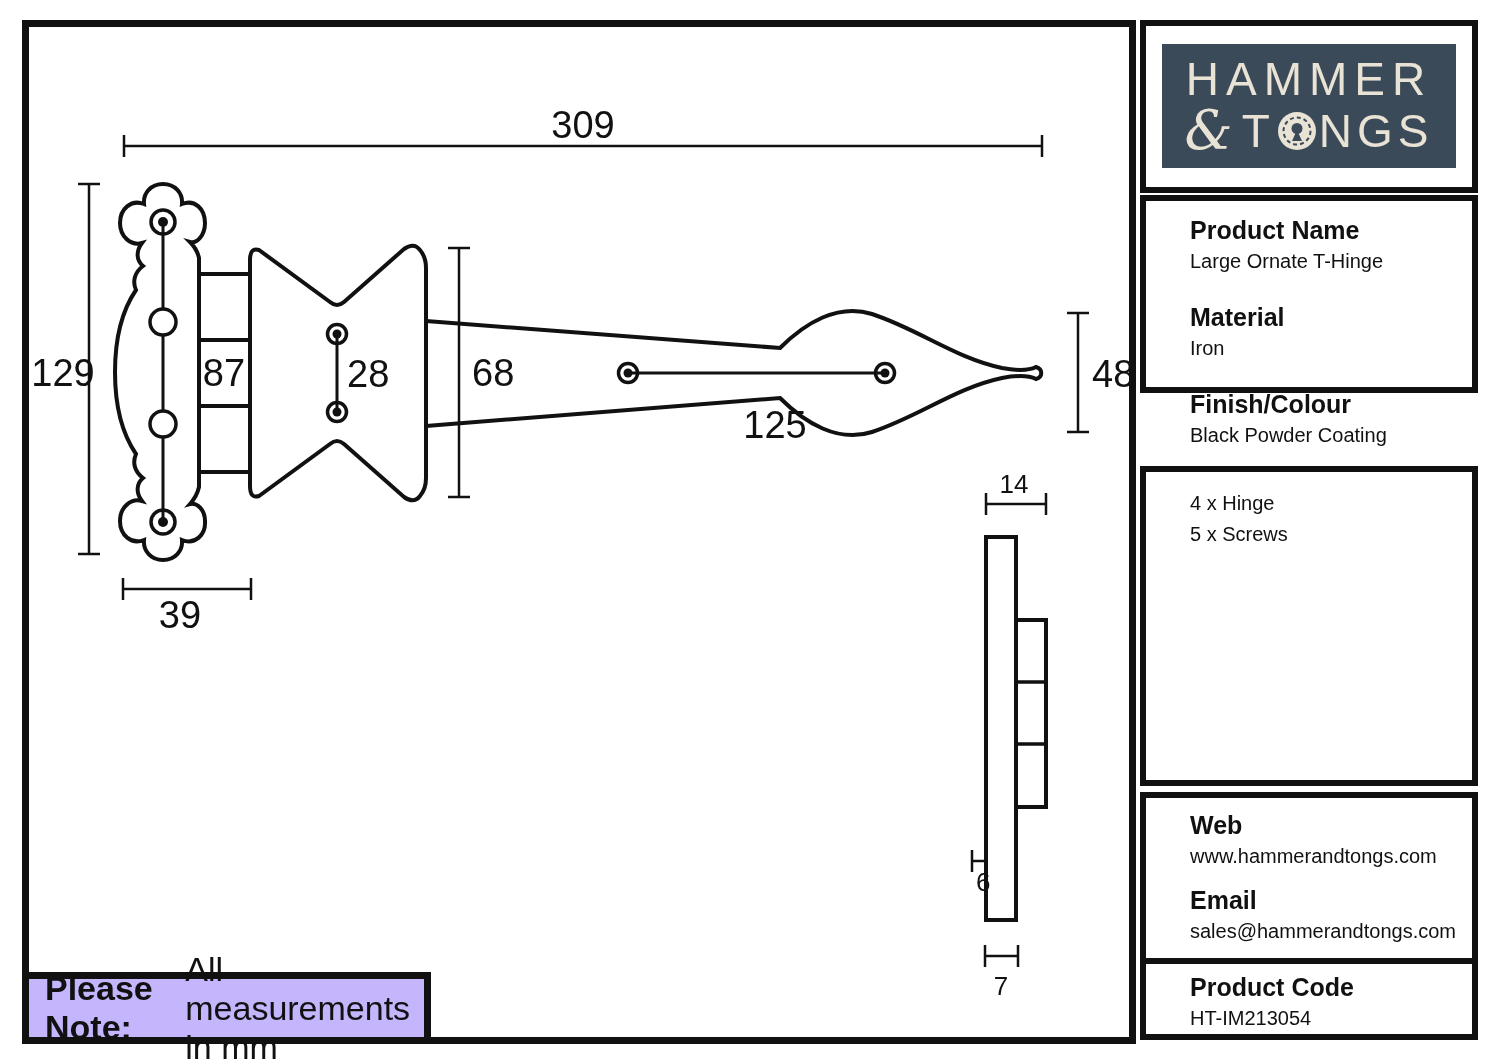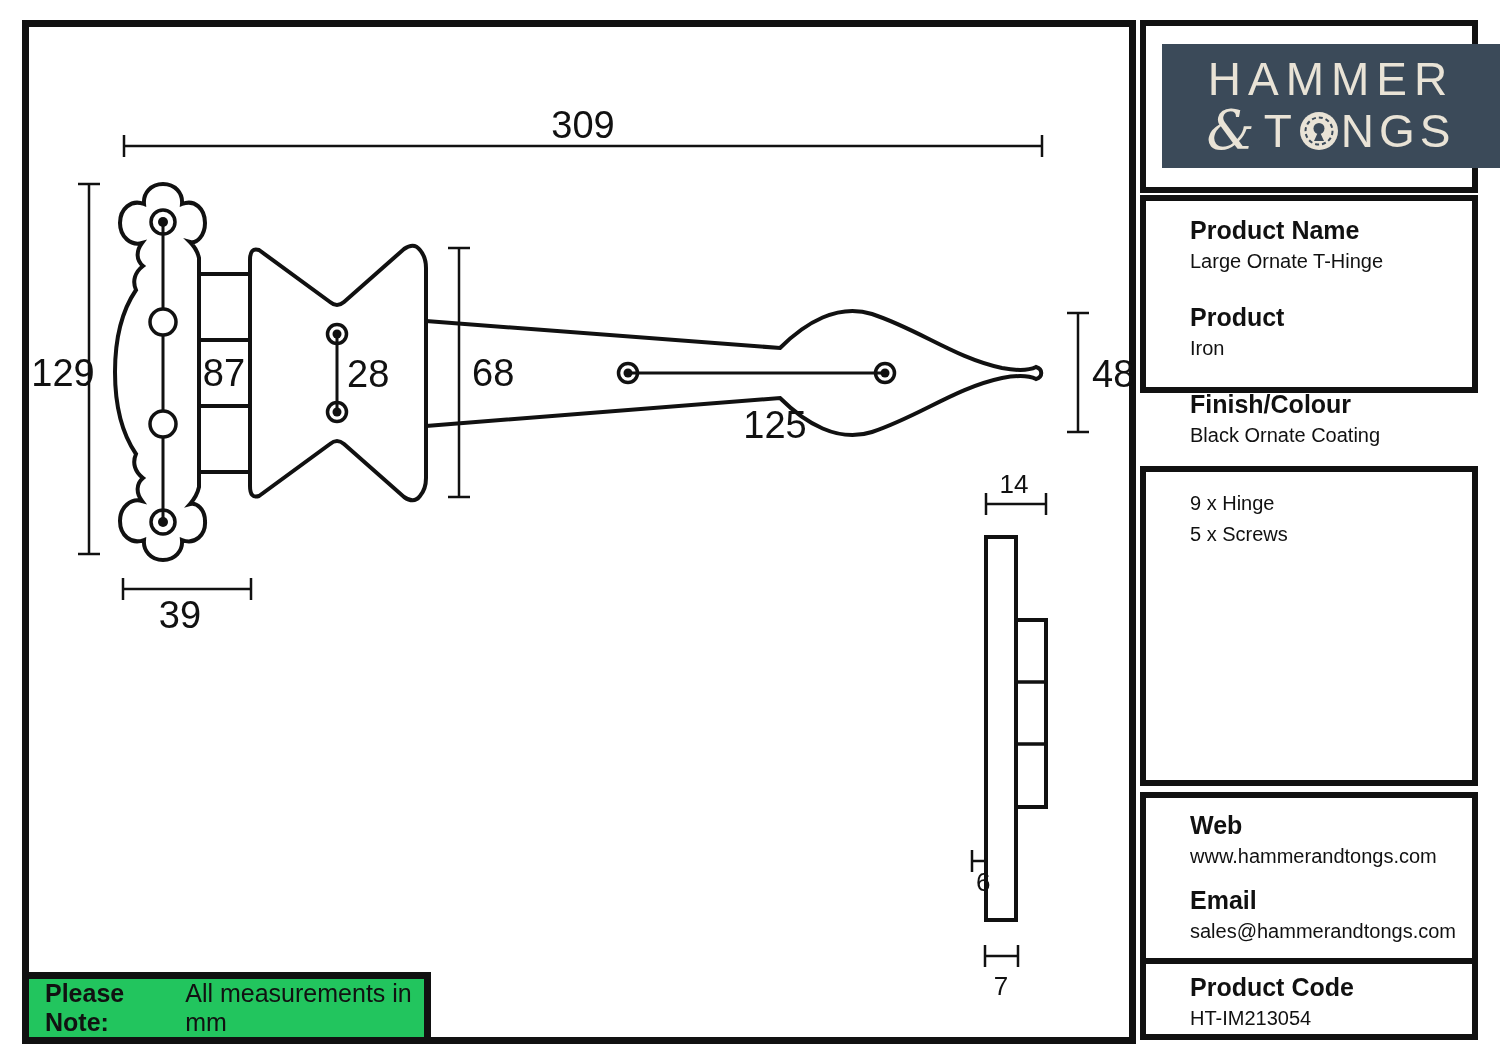--- a/index.html
+++ b/index.html
@@ -5,37 +5,37 @@
   * { margin:0; padding:0; box-sizing:border-box; }
   html,body { width:1500px; height:1061px; background:#ffffff; font-family:"Liberation Sans", sans-serif; color:#111; }
   .page { position:relative; width:1500px; height:1061px; overflow:hidden; }
 
   .main-box { position:absolute; left:22px; top:20px; width:1114px; height:1024px;
               border:7px solid #111; background:#fff; z-index:0; }
 
   .drawing-svg { position:absolute; left:0; top:0; width:1500px; height:1061px; z-index:1; }
 
   .note-box { position:absolute; left:22px; top:972px; width:409px; height:72px;
-              border:7px solid #111; background:#22c55e; z-index:3;
-              display:flex; align-items:center; padding-left:16px; font-size:25px; }
+              border:7px solid #111; background:#c4b5fd; z-index:3;
+              display:flex; align-items:center; padding-left:16px; font-size:34px; }
   .note-box b { margin-right:10px; }
 
   .panel { position:absolute; left:1140px; width:338px; border:6px solid #111;
            background:#fff; z-index:2; }
   .panel-logo  { top:20px;  height:173px; }
   .panel-info  { top:195px; height:198px; padding:14px 16px 0 44px; }
   .panel-pack  { top:466px; height:320px; padding:16px 16px 0 44px; }
   .panel-web   { top:792px; height:194px; padding:12px 16px 0 44px; }
   .panel-code  { top:958px; height:82px;  padding:8px 8px 0 44px; }
 
   .sec-label { font-weight:bold; font-size:25px; line-height:31px; }
   .sec-value { font-size:20px; line-height:31px; }
   .sec-gap   { height:25px; }
 
-  .logo-mark { position:absolute; left:16px; top:18px; width:338px; height:124px;
+  .logo-mark { position:absolute; left:16px; top:18px; width:294px; height:124px;
                background:#3b4a59; color:#e9e3d6; text-align:center;
                display:flex; flex-direction:column; justify-content:center; }
   .logo-line1 { font-size:46px; letter-spacing:7px; line-height:50px; font-weight:400; }
   .logo-line2 { font-size:46px; letter-spacing:5px; line-height:54px; font-weight:400;
                 display:flex; align-items:center; justify-content:center; }
   .logo-amp { font-family:"DejaVu Serif", serif; font-style:italic; font-size:54px;
               line-height:50px; margin-right:4px; }
   .keyhole-svg { margin:0 2px; }
 
   svg text { font-family:"Liberation Sans", sans-serif; fill:#111; }
@@ -192,29 +192,29 @@
         </svg>
         <span>NGS</span>
       </div>
     </div>
   </div>
 
   <div class="panel panel-info">
     <div class="sec-label">Product Name</div>
     <div class="sec-value">Large Ornate T-Hinge</div>
     <div class="sec-gap"></div>
-    <div class="sec-label">Product</div>
+    <div class="sec-label">Material</div>
     <div class="sec-value">Iron</div>
     <div class="sec-gap"></div>
     <div class="sec-label">Finish/Colour</div>
-    <div class="sec-value">Black Ornate Coating</div>
+    <div class="sec-value">Black Powder Coating</div>
   </div>
 
   <div class="panel panel-pack">
-    <div class="sec-value">9 x Hinge</div>
+    <div class="sec-value">4 x Hinge</div>
     <div class="sec-value">5 x Screws</div>
   </div>
 
   <div class="panel panel-web">
     <div class="sec-label">Web</div>
     <div class="sec-value">www.hammerandtongs.com</div>
     <div style="height:13px;"></div>
     <div class="sec-label">Email</div>
     <div class="sec-value">sales@hammerandtongs.com</div>
   </div>

